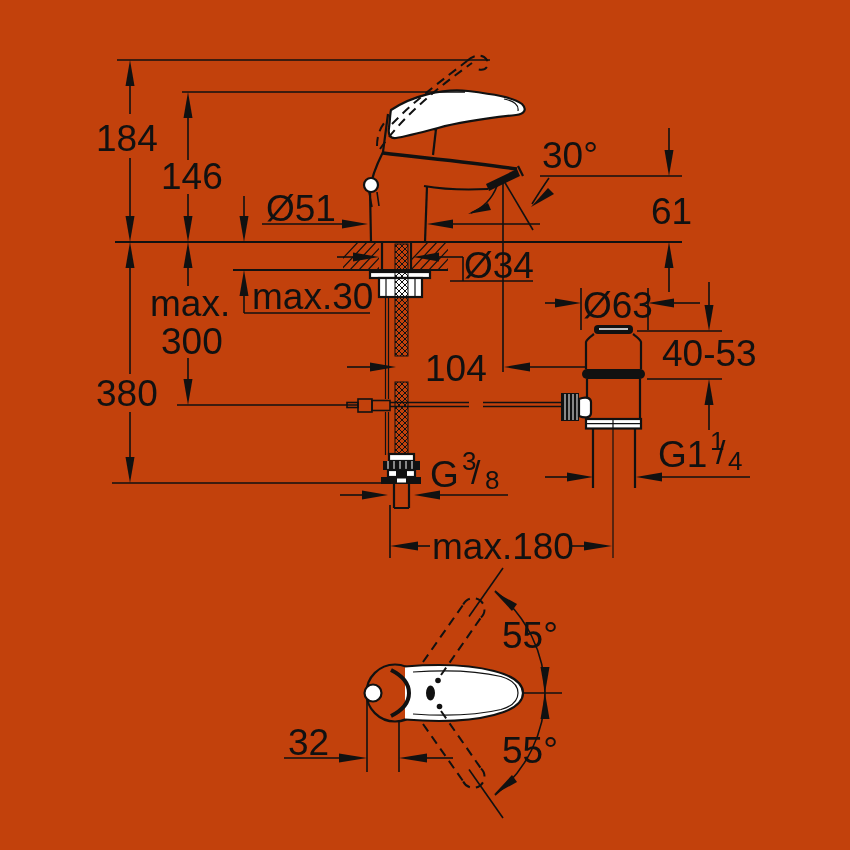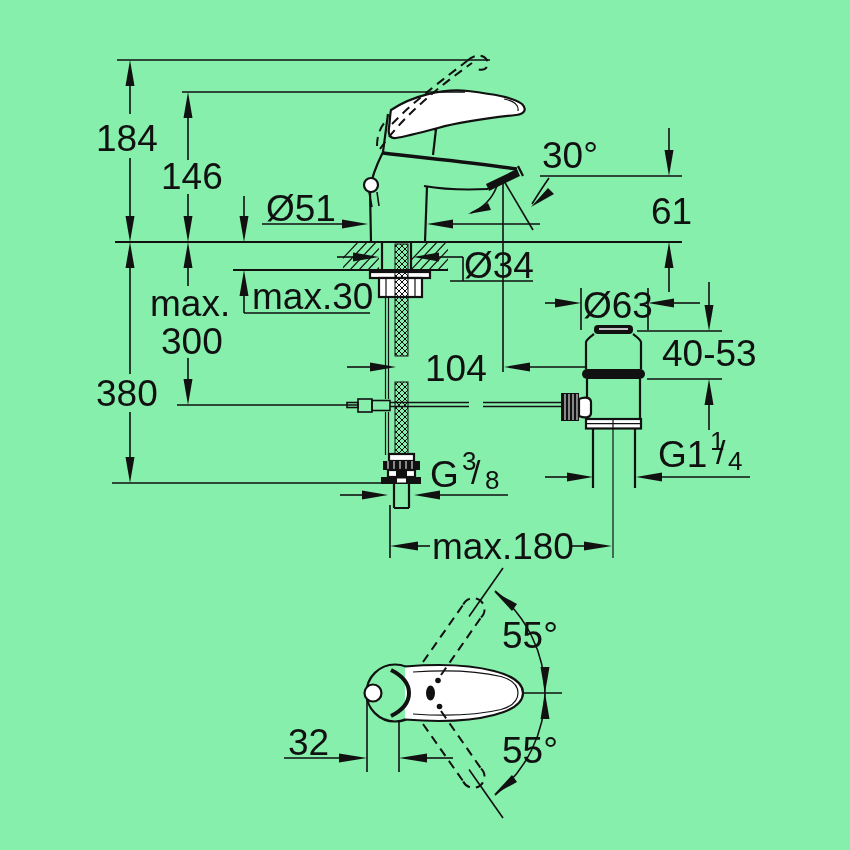--- a/index.html
+++ b/index.html
@@ -1,16 +1,16 @@
 <!DOCTYPE html>
 <html><head>
 <meta charset="utf-8">
 <style>
   html,body{margin:0;padding:0;background:#ffffff;}
-  .stage{width:850px;height:850px;background:#86efac;position:relative;font-family:"Liberation Sans",sans-serif;}
+  .stage{width:850px;height:850px;background:#c2410c;position:relative;font-family:"Liberation Sans",sans-serif;}
   svg{display:block;}
   text{fill:#111;font-family:"Liberation Sans",sans-serif;}
   .dim{font-size:37px;}
   .dimsm{font-size:26px;}
   .dimsl{font-size:34px;}
   .ln{stroke:#111;stroke-width:1.6;fill:none;}
   .thin{stroke:#111;stroke-width:1.2;fill:none;}
   .outline{stroke:#111;stroke-width:2.2;fill:none;}
   .outlinew{stroke:#111;stroke-width:2.2;fill:#fff;}
   .bold{stroke:#111;stroke-width:3.5;fill:none;}

